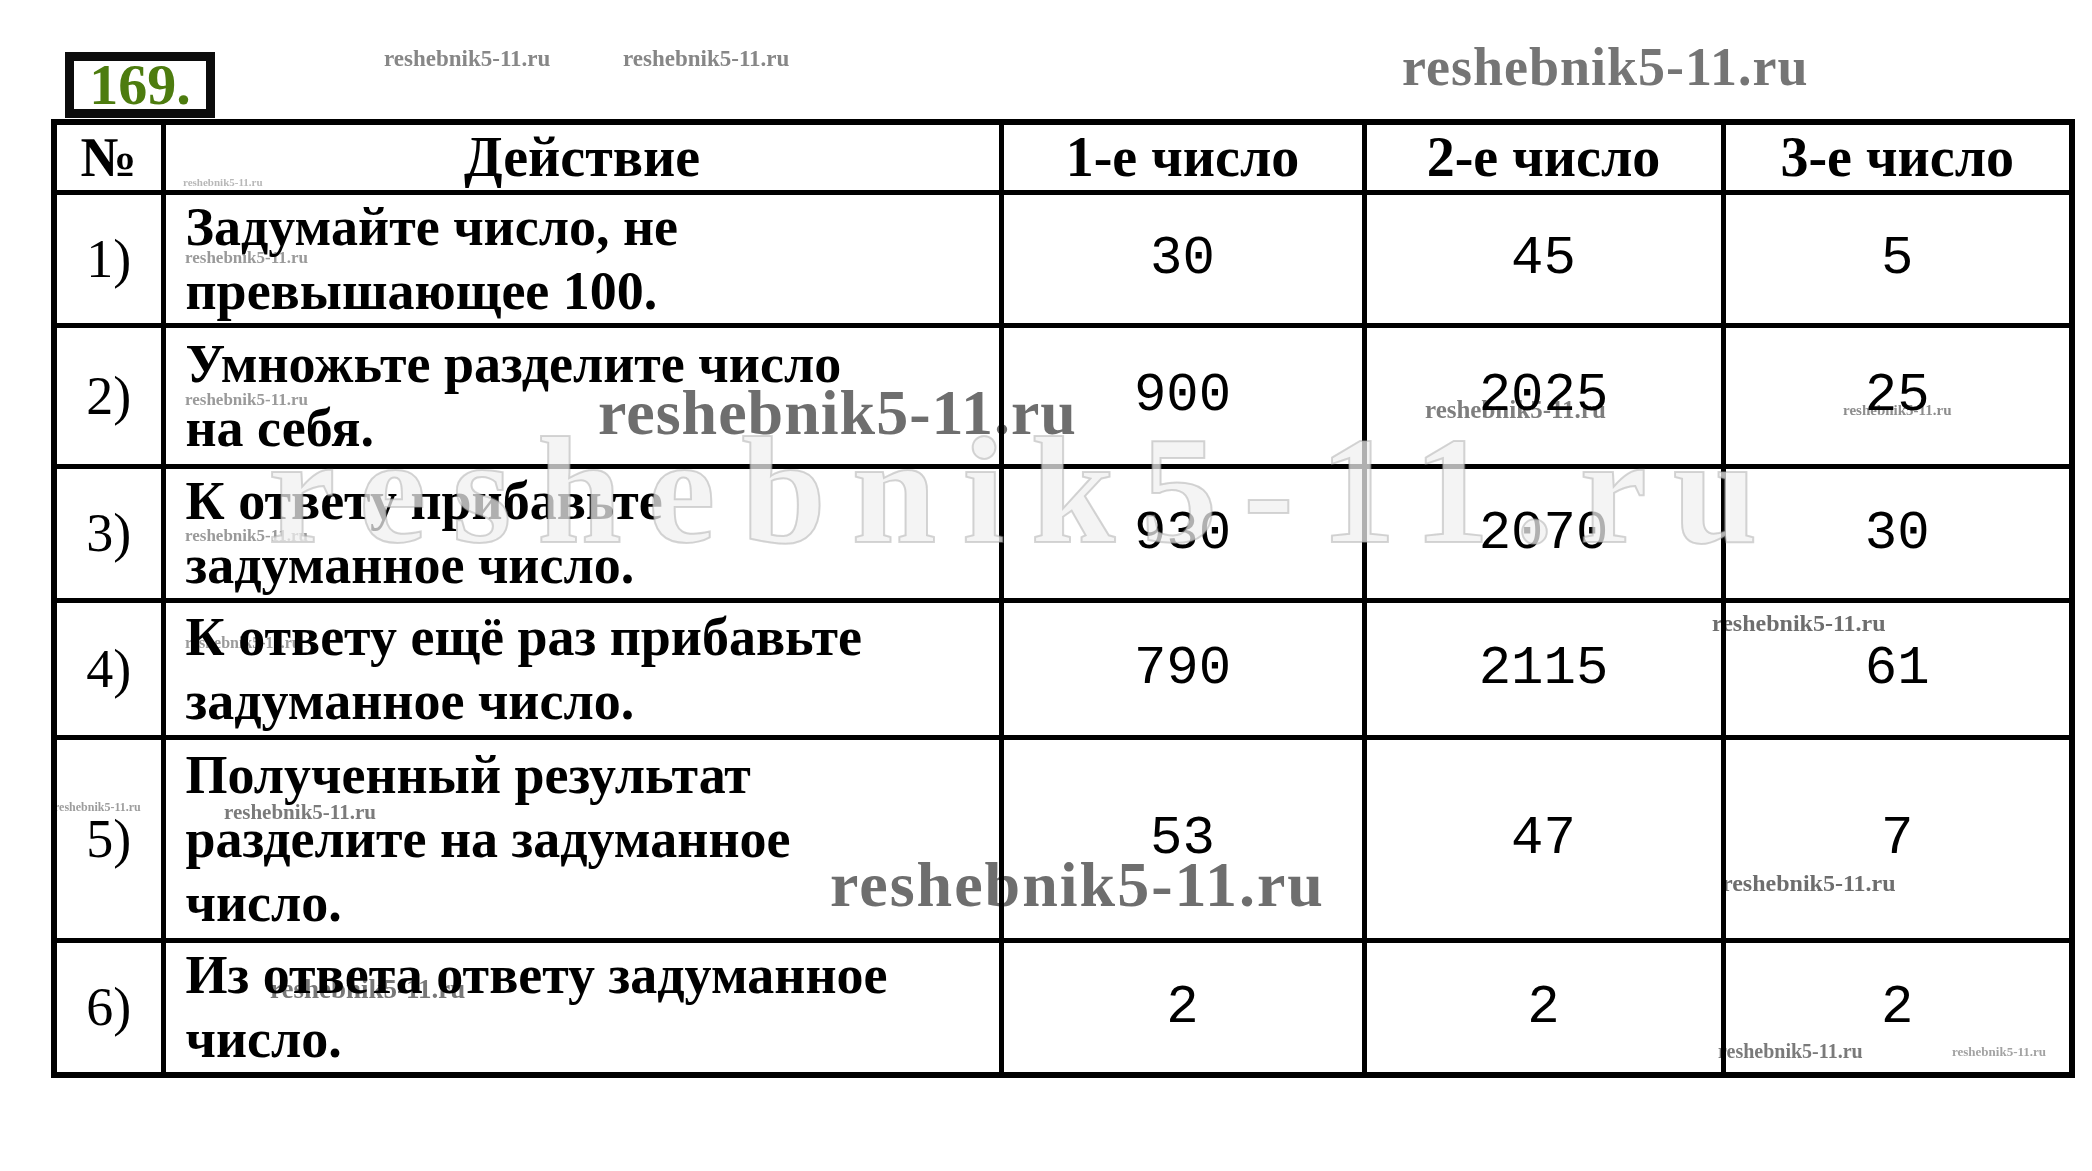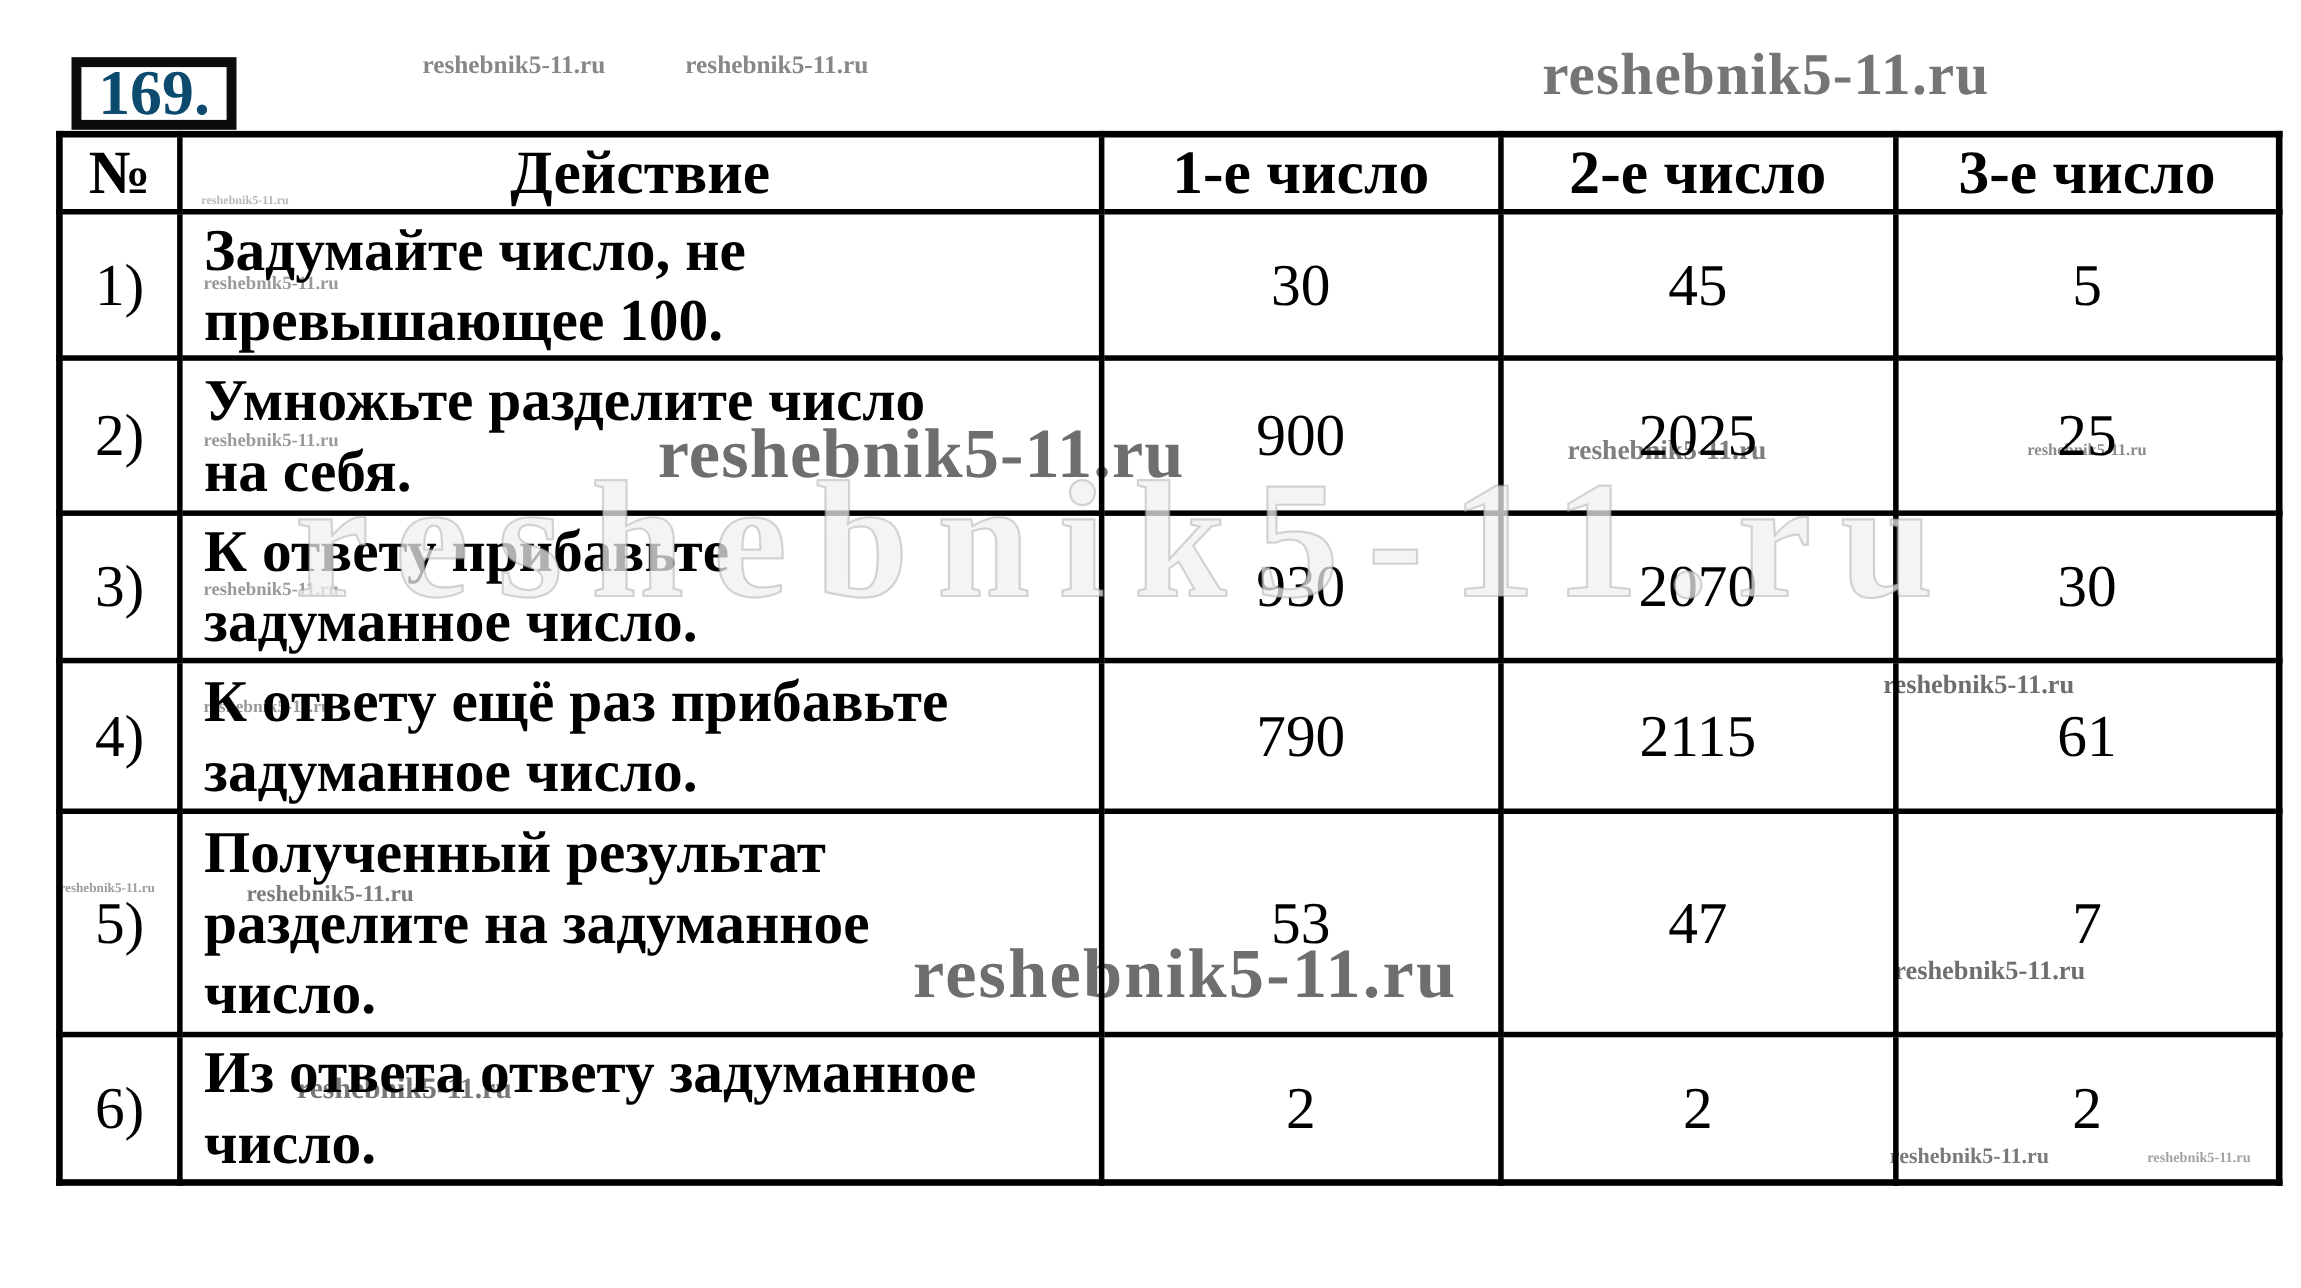--- a/index.html
+++ b/index.html
@@ -10,21 +10,21 @@
     font-family:"Liberation Serif","DejaVu Serif",serif;
     color:#000;
     overflow:hidden;
   }
 
   
   .badge{
     position:absolute;left:65px;top:52px;width:150px;height:66px;
     box-sizing:border-box;border:9px solid #0c0c0c;background:#fff;
     display:flex;align-items:center;justify-content:center;
-    font-weight:bold;font-size:58px;line-height:48px;color:#0c4a6e;
+    font-weight:bold;font-size:58px;line-height:48px;color:#4d7c0f;
     z-index:2;
   }
 
   
   .wm{
     position:absolute;white-space:nowrap;z-index:1;
     font-family:"Liberation Serif","DejaVu Serif",serif;font-weight:bold;
   }
   .wm-t1 {left:384px; top:46px;  font-size:23px; color:#878787;}
   .wm-t2 {left:623px; top:46px;  font-size:23px; color:#878787;}
@@ -69,21 +69,21 @@
     font-family:"Liberation Serif","DejaVu Serif",serif;
     padding:0;overflow:hidden;
   }
   th{font-weight:bold;font-size:56px;text-align:center;vertical-align:middle;}
   td.rownum{font-size:54px;text-align:center;vertical-align:middle;}
   td.action{
     font-size:54px;line-height:64px;text-align:left;vertical-align:middle;
     padding-left:20px;padding-right:8px;
   }
   td.action .line{display:block;font-weight:bold;}
-  td.val{font-size:54px;text-align:center;vertical-align:middle;}
+  td.val{font-size:54px;text-align:center;vertical-align:middle;font-family:Liberation Mono, monospace;}
   tr.hdr{height:70px;}
   tr.r1{height:133px;}
   tr.r2{height:141px;}
   tr.r3{height:134px;}
   tr.r4{height:137px;}
   tr.r5{height:203px;}
   tr.r6{height:135px;}
 </style>
 </head>
 <body>

